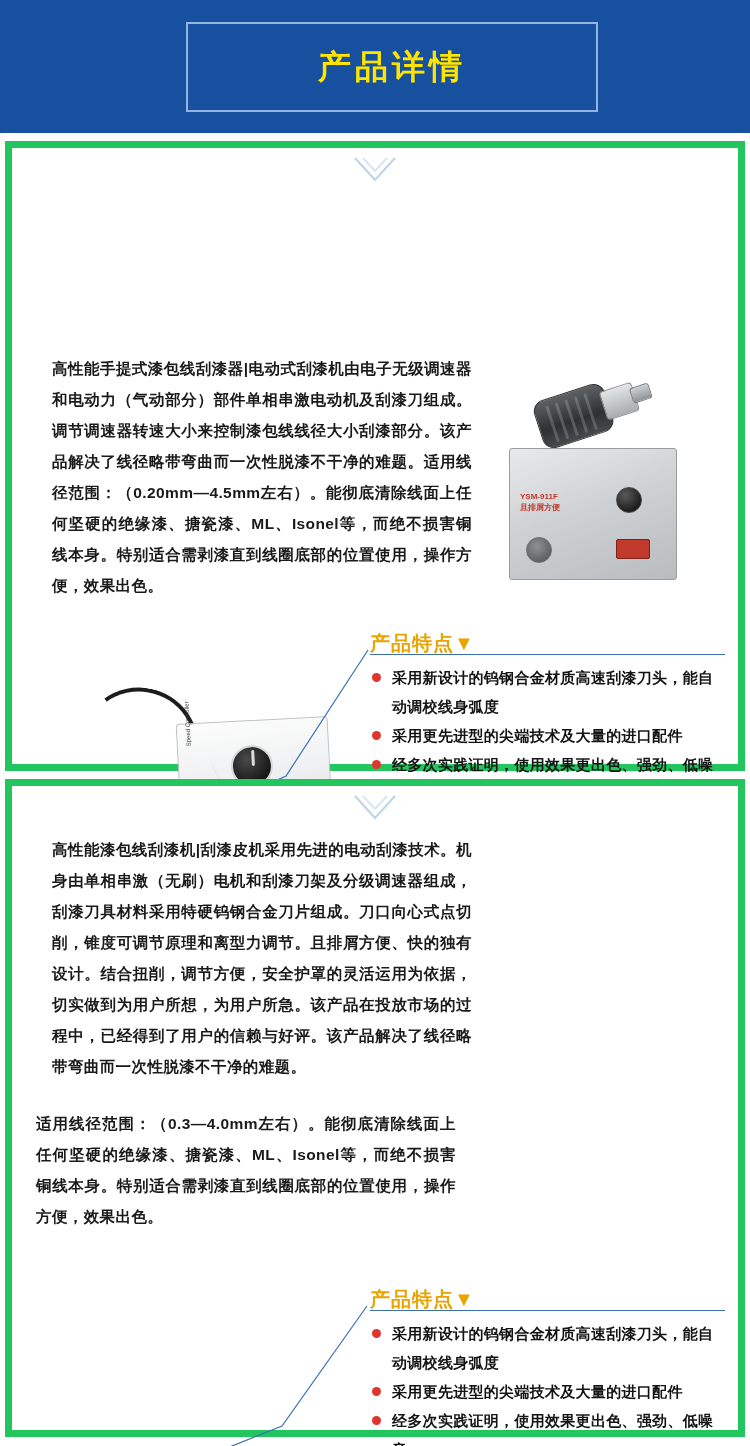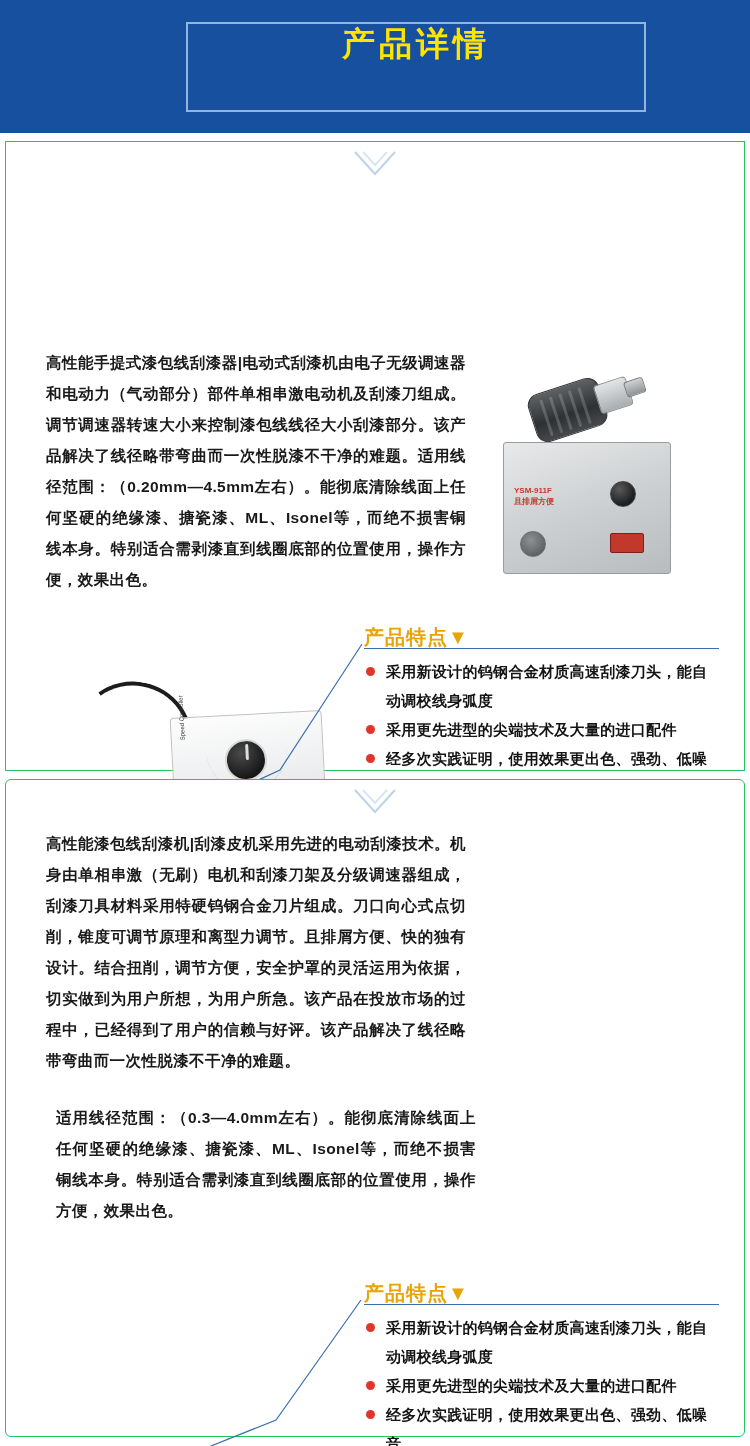--- a/index.html
+++ b/index.html
@@ -16,27 +16,27 @@
   .banner {
     width: 750px;
     height: 133px;
     background: #17509e;
     position: relative;
   }
   .banner-box {
     position: absolute;
     left: 186px;
     top: 22px;
-    width: 460px;
+    width: 412px;
     height: 90px;
     border: 2px solid #8fb5e0;
     display: flex;
     flex-direction: column;
     align-items: center;
-    justify-content: space-between;
+    justify-content: center;
     gap: 48px;
   }
   .banner-title {
     font-size: 33px;
     font-weight: bold;
     color: #ffe400;
     letter-spacing: 4px;
     line-height: 40px;
   }
   .banner-sub {
@@ -44,25 +44,25 @@
     color: #ffffff;
     letter-spacing: 1px;
     margin-top: 7px;
   }
 
   
   .section {
     position: relative;
     margin: 8px 5px 0 5px;
     width: 740px;
-    border: 1px solid #22c55e;
+    border: 7px solid #22c55e;
     background: #fff;
   }
   .sec1 { height: 630px; }
-  .sec2 { height: 658px; border-radius: 6px; }
+  .sec2 { height: 658px; }
 
   .chevron {
     position: absolute;
     left: 50%;
     top: 8px;
     transform: translateX(-50%);
     width: 44px;
     height: 26px;
   }
 
@@ -312,21 +312,21 @@
 
 <div class="section sec2">
 
   <svg class="chevron" viewBox="0 0 44 26">
     <path d="M2 2 L22 24 L42 2" fill="none" stroke="#bcd3ea" stroke-width="2"></path>
     <path d="M10 2 L22 15 L34 2" fill="none" stroke="#d8e6f3" stroke-width="2"></path>
   </svg>
 
   <div class="para" style="left:40px; top:48px; width:420px;">高性能漆包线刮漆机|刮漆皮机采用先进的电动刮漆技术。机身由单相串激（无刷）电机和刮漆刀架及分级调速器组成，刮漆刀具材料采用特硬钨钢合金刀片组成。刀口向心式点切削，锥度可调节原理和离型力调节。且排屑方便、快的独有设计。结合扭削，调节方便，安全护罩的灵活运用为依据，切实做到为用户所想，为用户所急。该产品在投放市场的过程中，已经得到了用户的信赖与好评。该产品解决了线径略带弯曲而一次性脱漆不干净的难题。</div>
 
-  <div class="para" style="left:50px; top:322px; width:420px;">适用线径范围：（0.3—4.0mm左右）。能彻底清除线面上任何坚硬的绝缘漆、搪瓷漆、ML、Isonel等，而绝不损害铜线本身。特别适合需剥漆直到线圈底部的位置使用，操作方便，效果出色。</div>
+  <div class="para" style="left:24px; top:322px; width:420px;">适用线径范围：（0.3—4.0mm左右）。能彻底清除线面上任何坚硬的绝缘漆、搪瓷漆、ML、Isonel等，而绝不损害铜线本身。特别适合需剥漆直到线圈底部的位置使用，操作方便，效果出色。</div>
 
   <div class="photo">
     
   </div>
 
   <div class="photo">
     
     
     
   </div>

